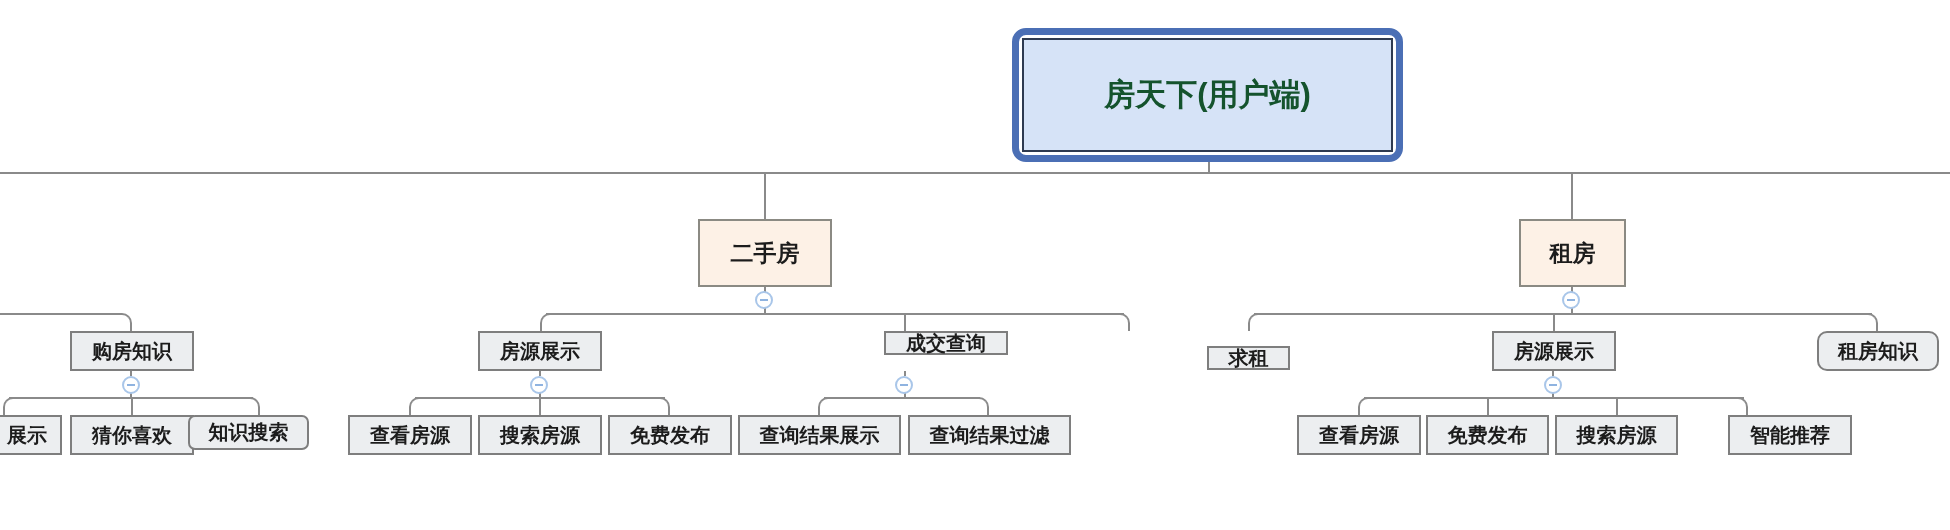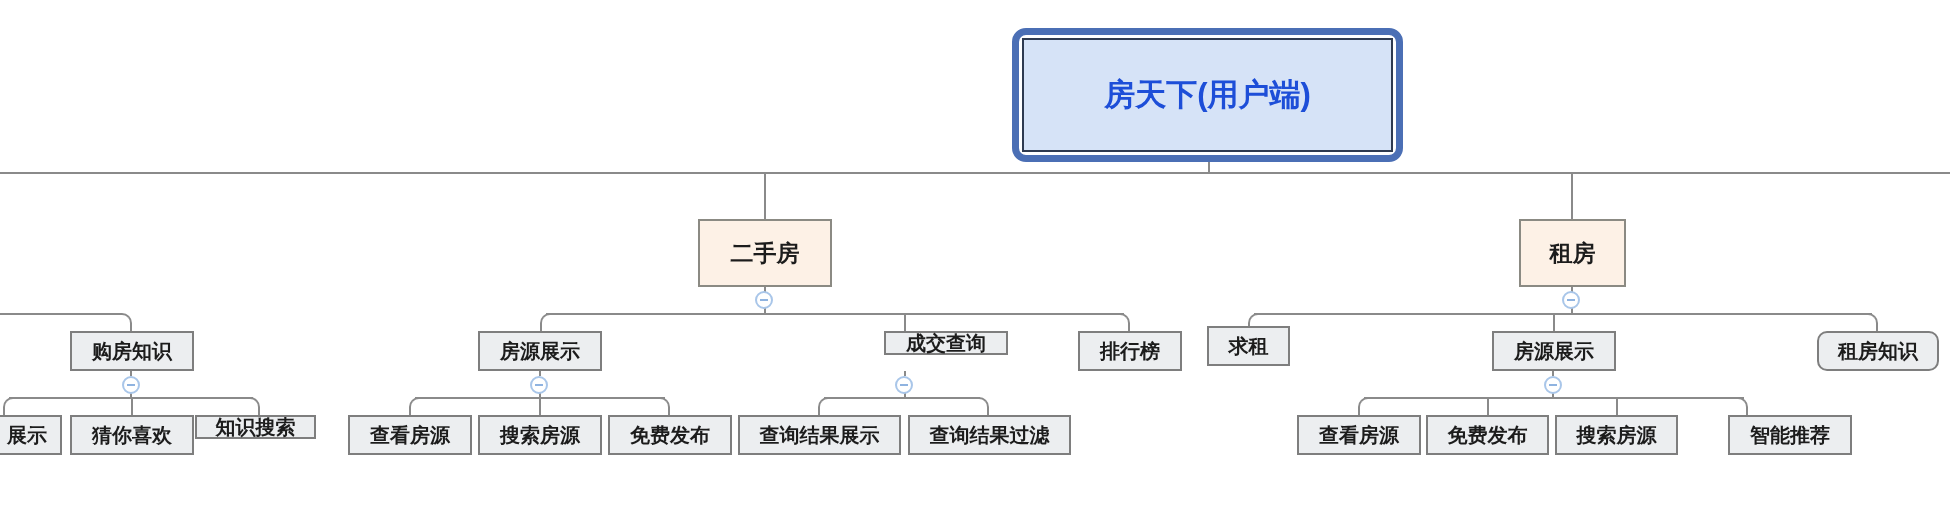--- a/index.html
+++ b/index.html
@@ -19,21 +19,21 @@
   
   .node{position:absolute;box-sizing:border-box;display:flex;align-items:center;justify-content:center;
         font-weight:700;color:#1c1c1c;white-space:nowrap;}
   .l2{background:var(--branch-fill,#fdf1e6);border:2px solid var(--branch-border,#8b8a83);font-size:23px;}
   .l3{background:var(--leaf-fill,#eceef0);border:2px solid var(--leaf-border,#7e7e7e);font-size:20px;}
   .clip-left{justify-content:flex-end;padding-right:13px;}
   .root-outer{position:absolute;left:1012px;top:28px;width:391px;height:134px;box-sizing:border-box;
         border:7px solid var(--root-border,#4b6fb5);border-radius:14px;background:#ffffff;padding:3px;}
   .root-inner{width:100%;height:100%;box-sizing:border-box;border:2px solid var(--root-inner-border,#2e3a50);
         background:var(--root-fill,#d6e3f7);display:flex;align-items:center;justify-content:center;
-        font-size:31px;font-weight:700;color:#1d4ed8;white-space:nowrap;text-align:center;}
+        font-size:31px;font-weight:700;color:#14532d;white-space:nowrap;text-align:center;}
   
   .minus{position:absolute;width:18px;height:18px;box-sizing:border-box;border-radius:50%;
         border:2px solid var(--collapse-border,#a9c6e9);background:var(--collapse-fill,#ffffff);}
   .minus::after{content:"";position:absolute;left:3px;top:6px;width:8px;height:2px;
         background:var(--collapse-glyph,#8fb3e0);}
 </style>
 </head>
 <body>
 
 <div class="canvas">
@@ -91,28 +91,27 @@
   <div class="root-outer">
     <div class="root-inner">房天下(用户端)</div>
   </div>
 
   <div class="node l2" style="left:698px;top:219px;width:134px;height:68px;">二手房</div>
   <div class="node l2" style="left:1519px;top:219px;width:107px;height:68px;">租房</div>
 
   <div class="node l3" style="left:70px;top:331px;width:124px;height:40px;font-family:Liberation Mono, monospace;">购房知识</div>
   <div class="node l3" style="left:478px;top:331px;width:124px;height:40px;">房源展示</div>
   <div class="node l3" style="left:884px;top:331px;width:124px;height:24px;">成交查询</div>
-  <div class="node l3" style="left:1078px;top:331px;width:104px;height:40px;">排行榜</div>
-  <div class="node l3" style="left:1207px;top:326px;width:83px;height:40px;">求租</div>
+  <div class="node l3" style="left:1207px;top:346px;width:83px;height:24px;">求租</div>
   <div class="node l3" style="left:1492px;top:331px;width:124px;height:40px;">房源展示</div>
   <div class="node l3" style="left:1817px;top:331px;width:122px;height:40px;border-radius:10px;">租房知识</div>
 
   <div class="node l3 clip-left" style="left:-58px;top:415px;width:120px;height:40px;">展示</div>
   <div class="node l3" style="left:70px;top:415px;width:124px;height:40px;">猜你喜欢</div>
-  <div class="node l3" style="left:195px;top:415px;width:121px;height:24px;">知识搜索</div>
+  <div class="node l3" style="left:188px;top:415px;width:121px;height:35px;border-radius:7px;">知识搜索</div>
 
   <div class="node l3" style="left:348px;top:415px;width:124px;height:40px;">查看房源</div>
   <div class="node l3" style="left:478px;top:415px;width:124px;height:40px;">搜索房源</div>
   <div class="node l3" style="left:608px;top:415px;width:124px;height:40px;">免费发布</div>
 
   <div class="node l3" style="left:738px;top:415px;width:163px;height:40px;">查询结果展示</div>
   <div class="node l3" style="left:908px;top:415px;width:163px;height:40px;text-align:right;">查询结果过滤</div>
 
   <div class="node l3" style="left:1297px;top:415px;width:124px;height:40px;">查看房源</div>
   <div class="node l3" style="left:1426px;top:415px;width:123px;height:40px;">免费发布</div>

